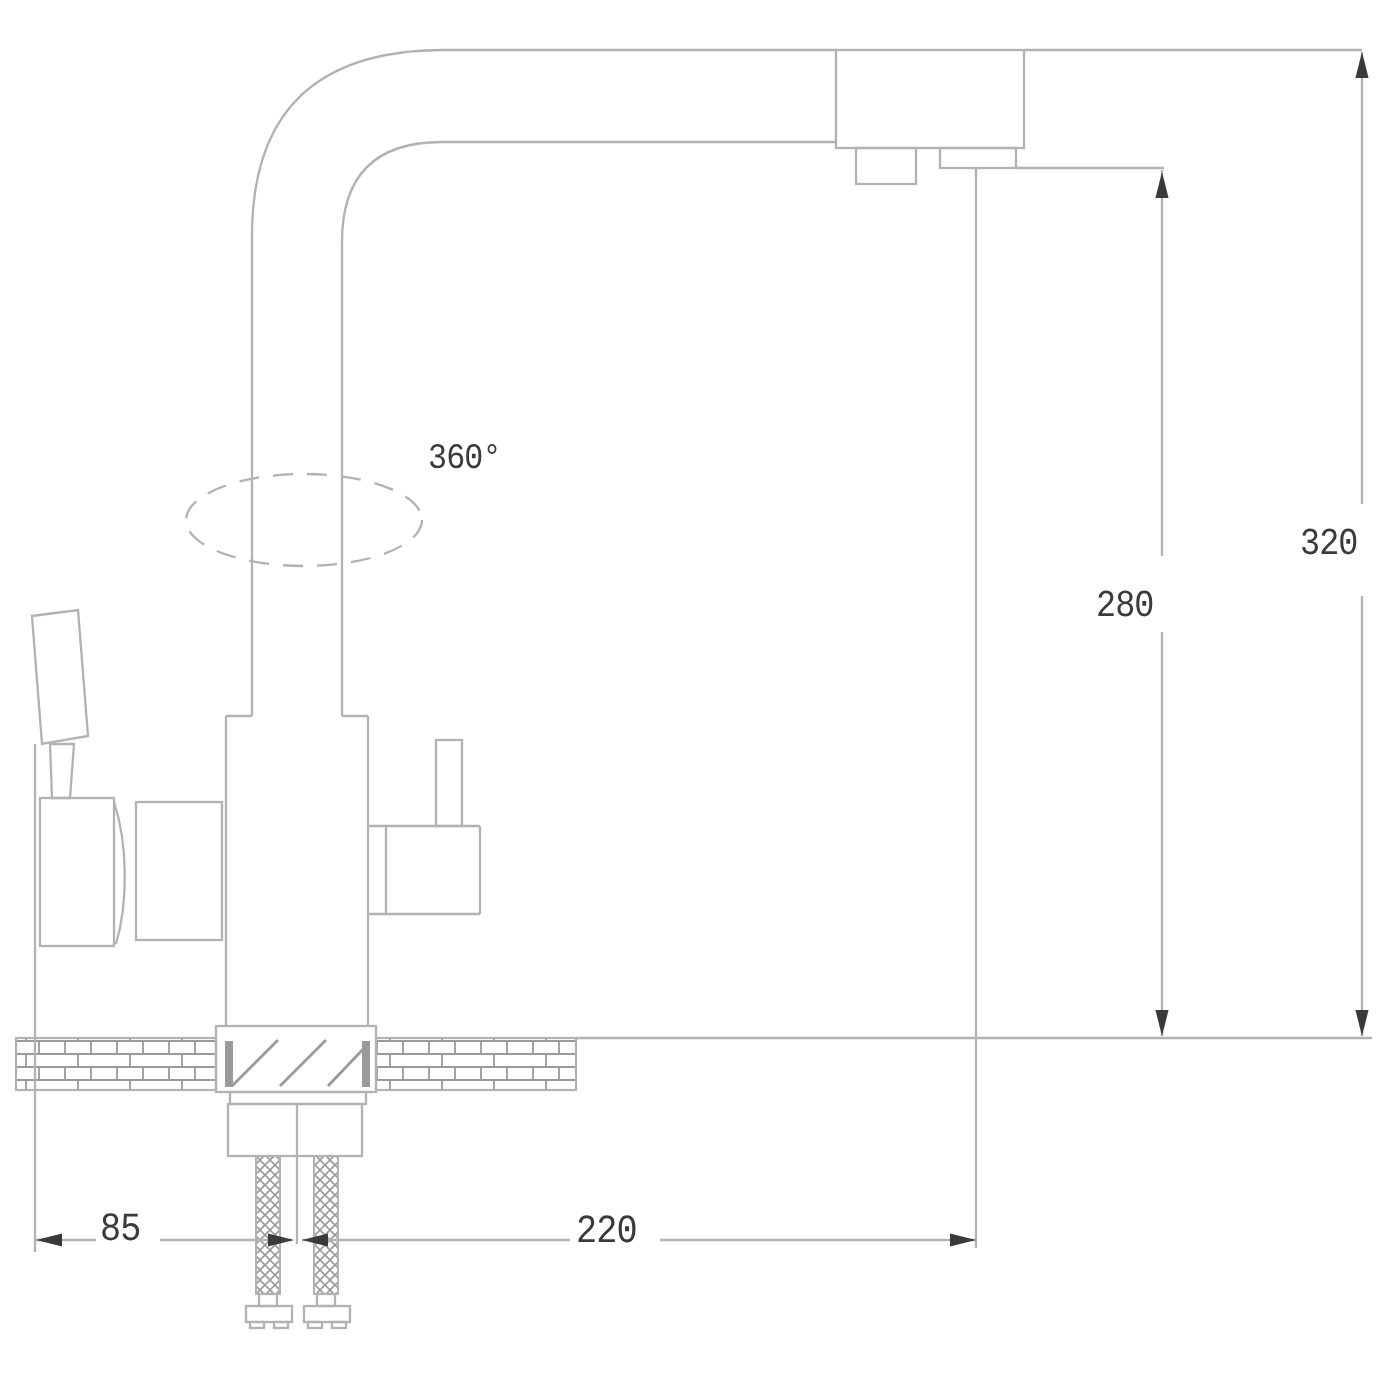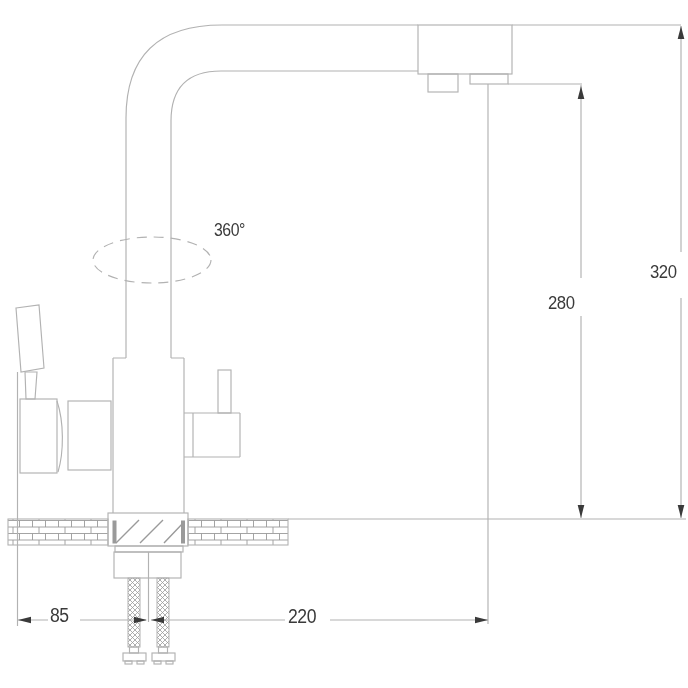--- a/index.html
+++ b/index.html
@@ -1,17 +1,17 @@
 <!DOCTYPE html>
 <html style="--bg: #ffffff; --line: #b2b2b2; --hatch: #9a9a9a; --ink: #3a3a3a;"><head>
 <meta charset="utf-8">
 <style>
   html,body{margin:0;padding:0;background:#fff;}
   .canvas{position:relative;width:688px;height:688px;background:var(--bg,#fff);overflow:hidden;
-          font-family:Liberation Sans, sans-serif;}
+          font-family:Liberation Mono, monospace;}
   svg{position:absolute;left:0;top:0;}
   .ln{fill:none;stroke:var(--line);stroke-width:1.15;stroke-linecap:butt;}
   .dash{stroke-dasharray:10 7;}
   .hatch{fill:none;stroke:var(--hatch);stroke-width:1.4;}
   .brick{fill:url(#brick);stroke:var(--line);stroke-width:1.1;}
   .mesh{fill:url(#mesh);stroke:var(--line);stroke-width:1;}
   .ink{fill:var(--ink);stroke:none;}
   .inkfill{fill:var(--hatch);stroke:none;}
   .dim{position:absolute;color:var(--ink);letter-spacing:-0.5px;
        transform:scaleX(0.88);transform-origin:left top;white-space:nowrap;}

